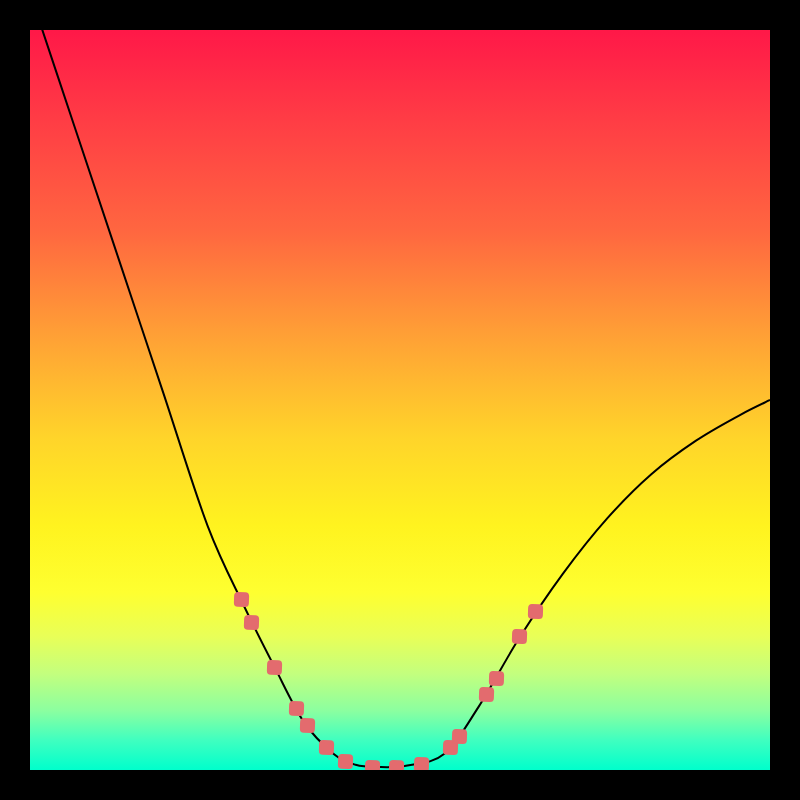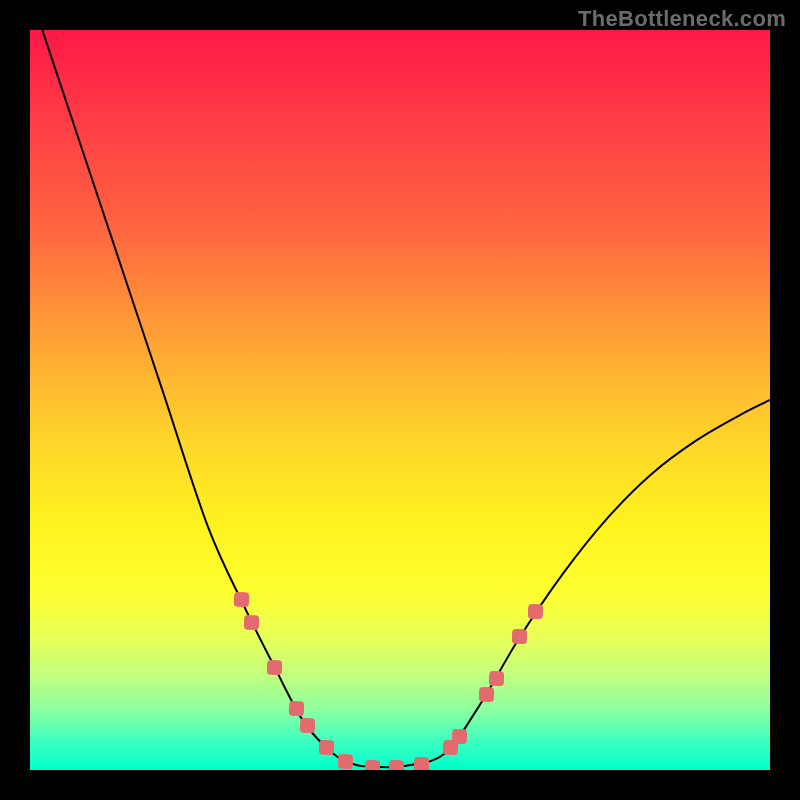--- a/index.html
+++ b/index.html
@@ -76,14 +76,13 @@
         <div class="pt" style="left: 366.3px; top: 737.04px;"></div>
         <div class="pt" style="left: 391.46px; top: 734.08px;"></div>
         <div class="pt" style="left: 420.32px; top: 717.8px;"></div>
         <div class="pt" style="left: 429.2px; top: 706.7px;"></div>
         <div class="pt" style="left: 456.58px; top: 664.52px;"></div>
         <div class="pt" style="left: 466.2px; top: 648.24px;"></div>
         <div class="pt" style="left: 489.88px; top: 606.8px;"></div>
         <div class="pt" style="left: 505.42px; top: 581.64px;"></div>
       </div>
   </div>
-  <div class="watermark">TheBottleneck.com</div>
 </div>
 
 </body></html>

